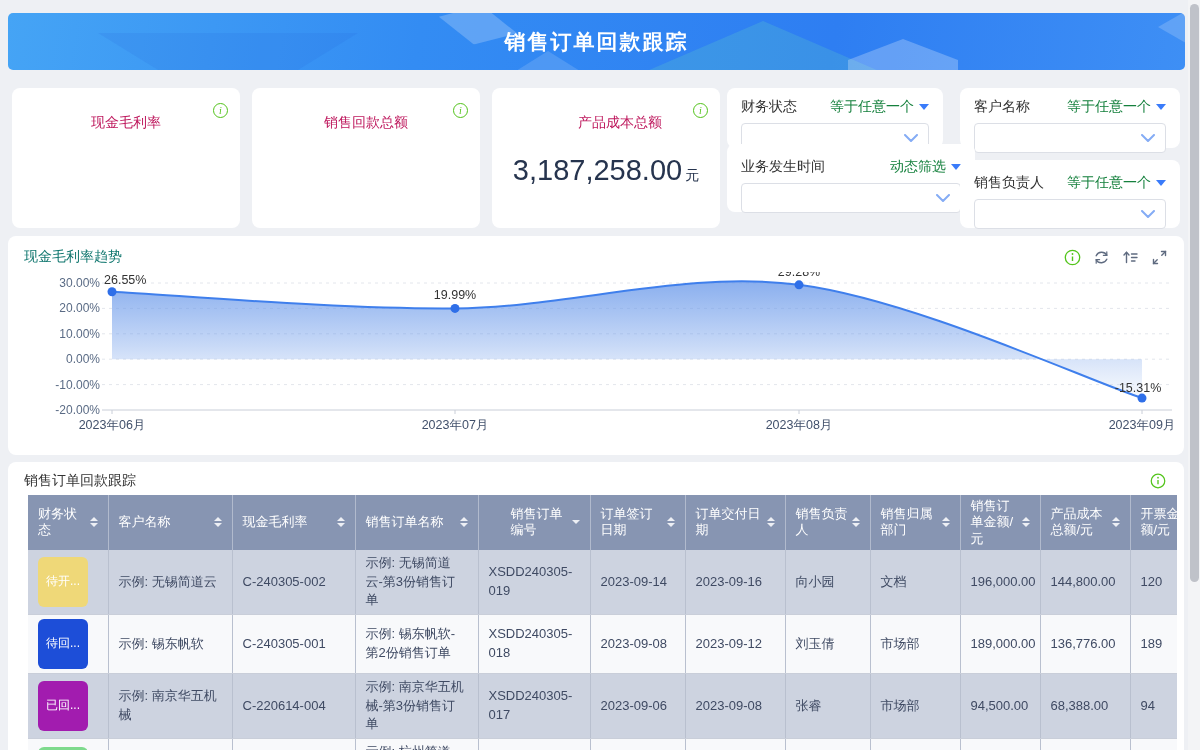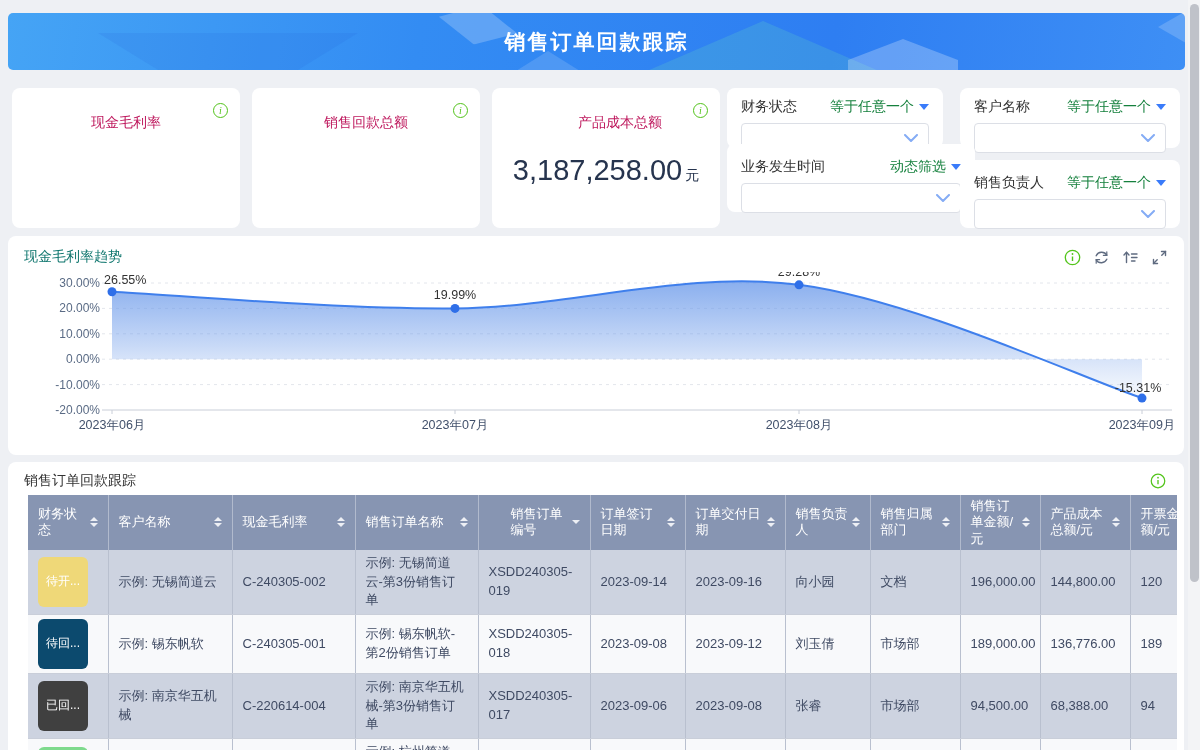--- a/index.html
+++ b/index.html
@@ -402,35 +402,35 @@
             <td>XSDD240305-019</td>
             <td>2023-09-14</td>
             <td>2023-09-16</td>
             <td>向小园</td>
             <td>文档</td>
             <td class="num">196,000.00</td>
             <td class="num">144,800.00</td>
             <td class="clipnum">120</td>
           </tr>
           <tr class="even">
-            <td><span class="badge" style="background: #0c4a6e;">待回...</span></td>
+            <td><span class="badge" style="background: #1d4ed8;">待回...</span></td>
             <td>示例: 锡东帆软</td>
             <td>C-240305-001</td>
             <td>示例: 锡东帆软-第2份销售订单</td>
             <td>XSDD240305-018</td>
             <td>2023-09-08</td>
             <td>2023-09-12</td>
             <td>刘玉倩</td>
             <td>市场部</td>
             <td class="num">189,000.00</td>
             <td class="num">136,776.00</td>
             <td class="clipnum">189</td>
           </tr>
           <tr class="odd">
-            <td><span class="badge" style="background: #404040;">已回...</span></td>
+            <td><span class="badge" style="background: #a21caf;">已回...</span></td>
             <td>示例: 南京华五机械</td>
             <td>C-220614-004</td>
             <td>示例: 南京华五机械-第3份销售订单</td>
             <td>XSDD240305-017</td>
             <td>2023-09-06</td>
             <td>2023-09-08</td>
             <td>张睿</td>
             <td>市场部</td>
             <td class="num">94,500.00</td>
             <td class="num">68,388.00</td>

